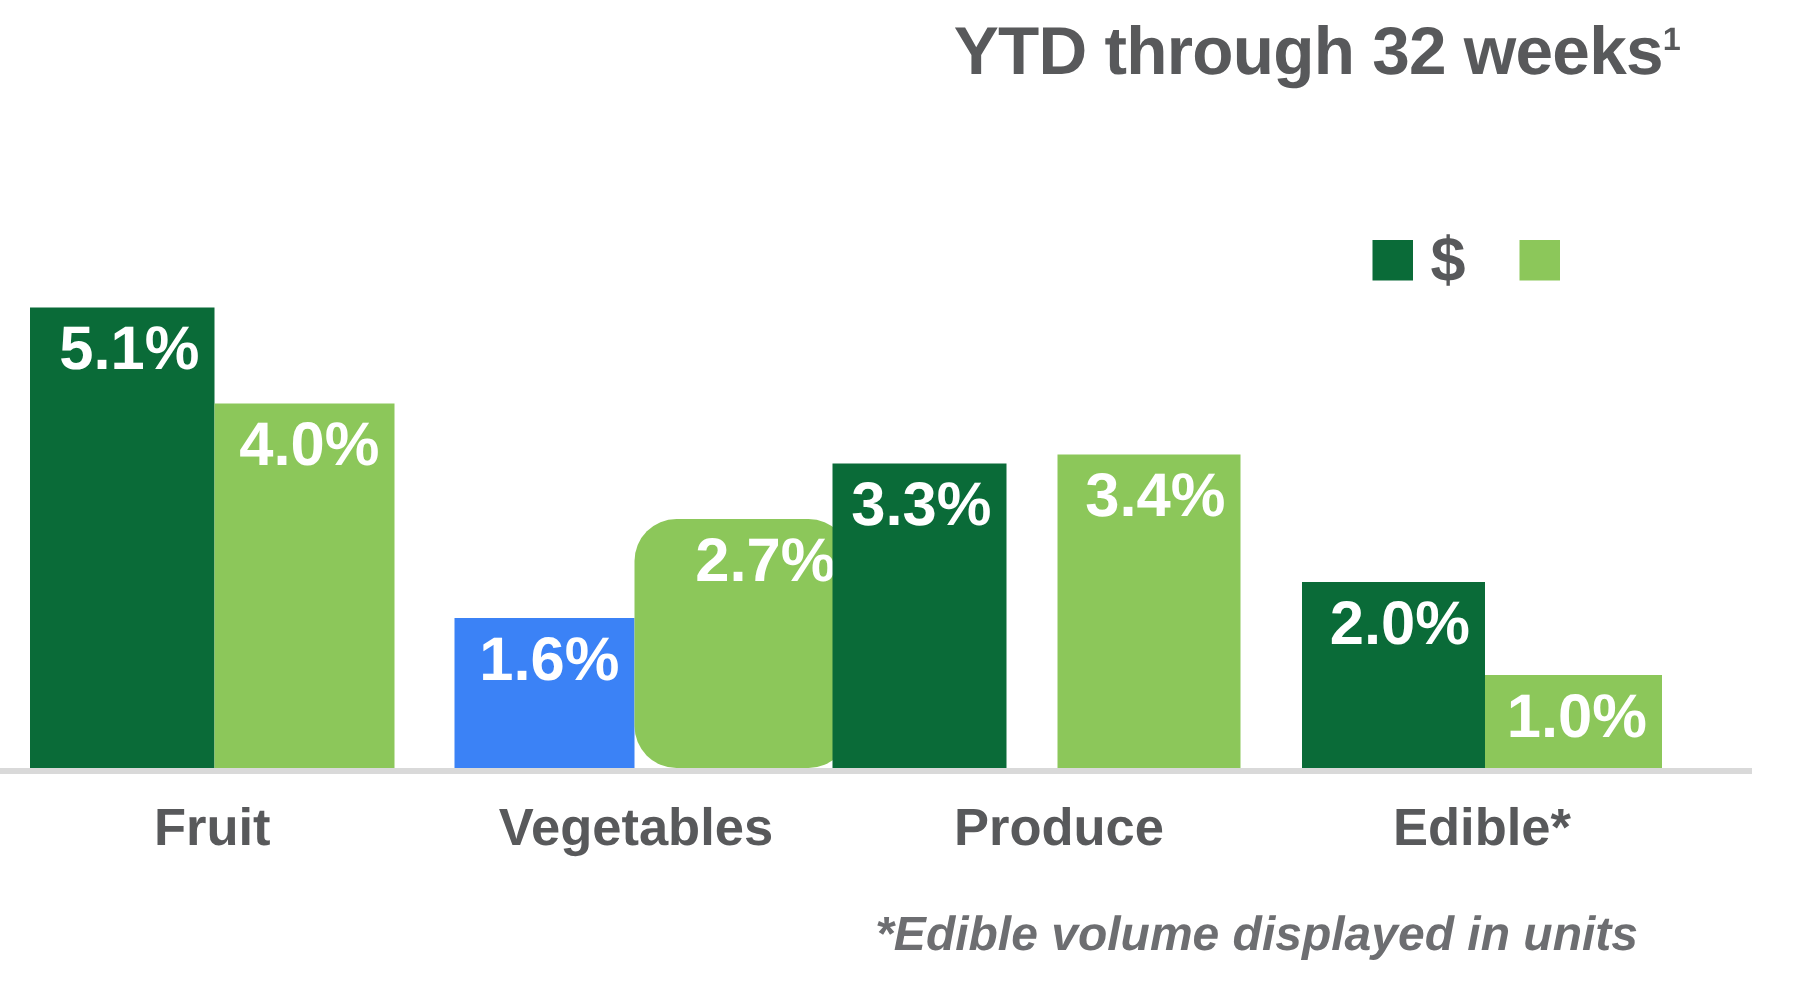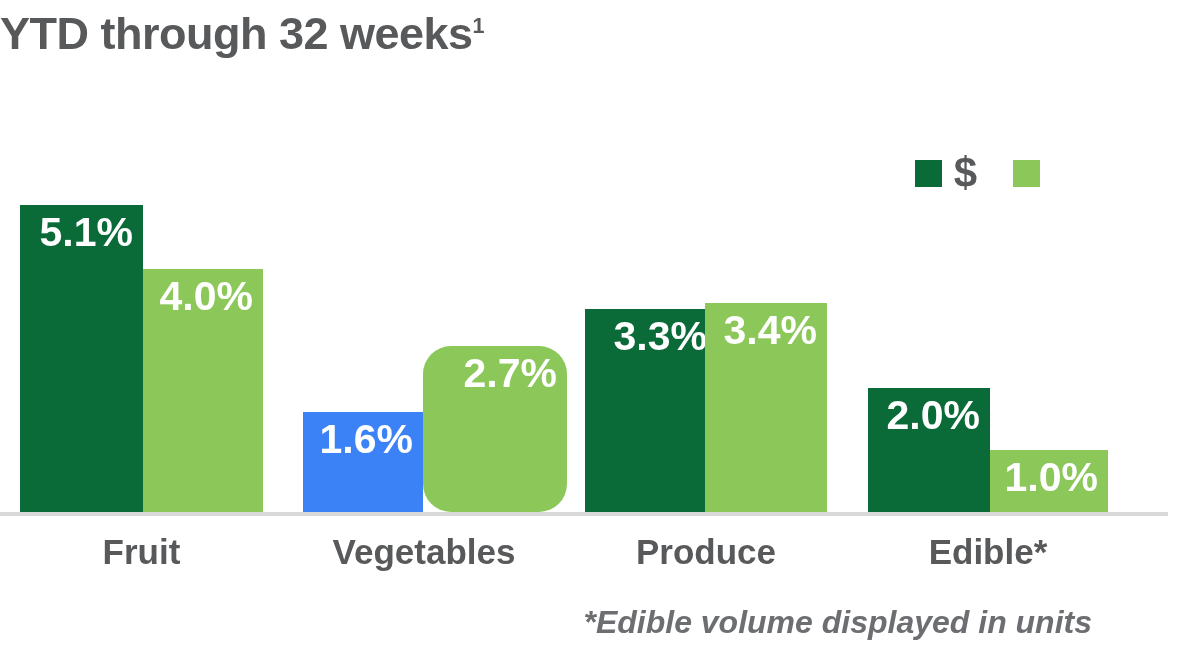--- a/index.html
+++ b/index.html
@@ -20,21 +20,21 @@
     height: 663px;
     background: #ffffff;
   }
 
   
   .chart-title {
     position: absolute;
     left: 0;
     top: 8px;
     width: 1120px;
-    text-align: left;
+    text-align: right;
     font-size: 45px;
     font-weight: bold;
     color: #58595b;
     letter-spacing: -0.5px;
     white-space: nowrap;
   }
   .chart-title sup {
     font-size: 0.48em;
     vertical-align: super;
     font-weight: bold;
@@ -146,21 +146,21 @@
         </div>
         <div class="bar" style="left: 143px; width: 120px; height: 243px; background: rgb(140, 199, 90);">
           <span class="bar-value">4.0%</span>
         </div>
         <div class="bar" style="left: 303px; width: 120px; height: 100px; background: #3b82f6;">
           <span class="bar-value">1.6%</span>
         </div>
         <div class="bar" style="left: 423px; width: 144px; height: 166px; background: rgb(140, 199, 90); border-radius: 28px;">
           <span class="bar-value">2.7%</span>
         </div>
-        <div class="bar" style="left: 585px; width: 132px; height: 203px; background: rgb(10, 107, 56);">
+        <div class="bar" style="left: 555px; width: 116px; height: 203px; background: rgb(10, 107, 56);">
           <span class="bar-value">3.3%</span>
         </div>
         <div class="bar" style="left: 705px; width: 122px; height: 209px; background: rgb(140, 199, 90);">
           <span class="bar-value">3.4%</span>
         </div>
         <div class="bar" style="left: 868px; width: 122px; height: 124px; background: rgb(10, 107, 56);">
           <span class="bar-value">2.0%</span>
         </div>
         <div class="bar" style="left: 990px; width: 118px; height: 62px; background: rgb(140, 199, 90); padding-left: 20px;">
           <span class="bar-value">1.0%</span>

